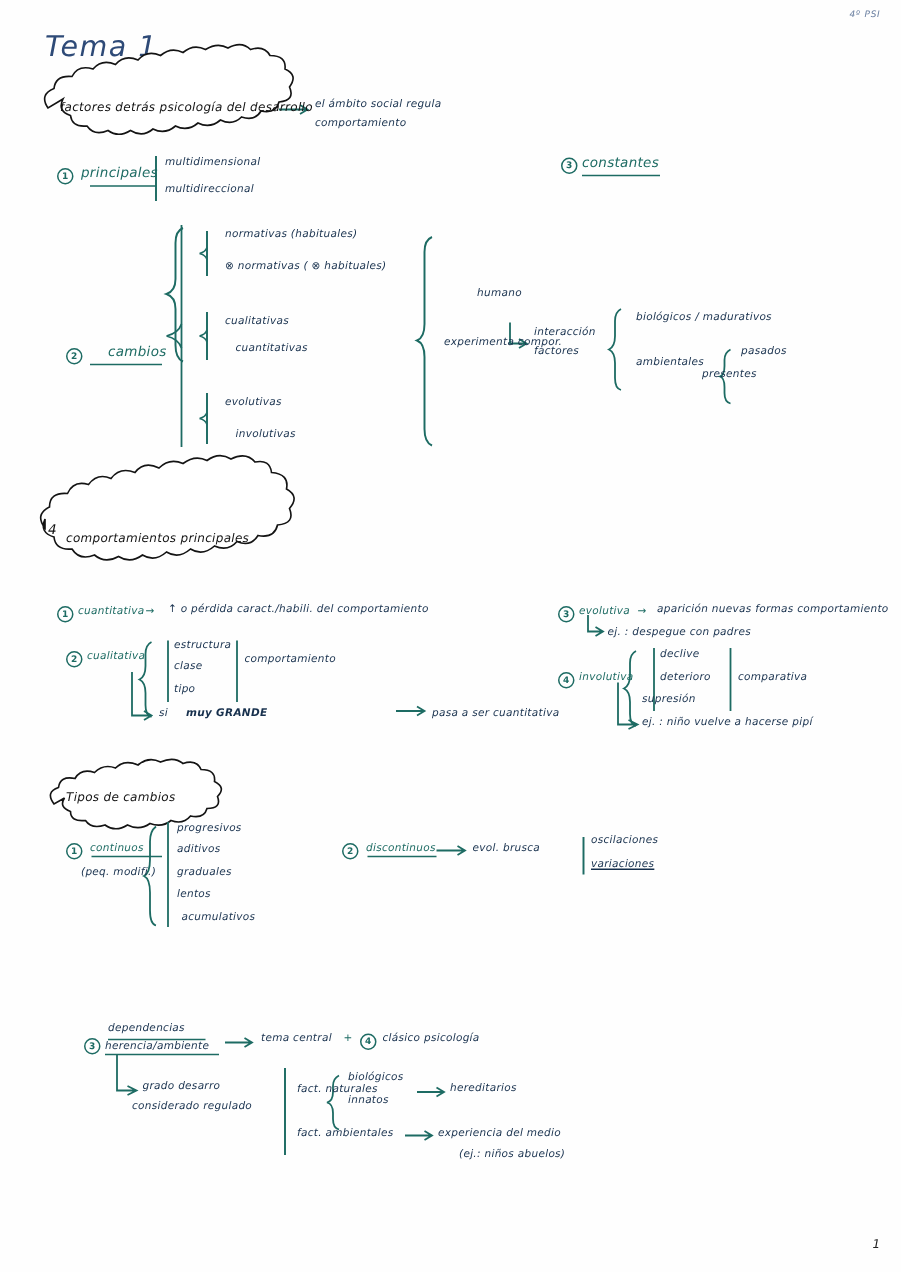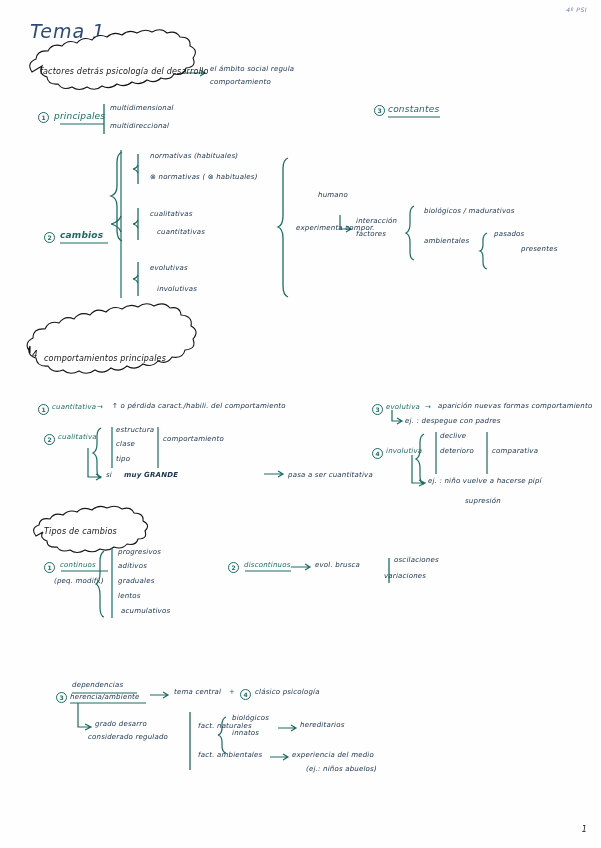--- a/index.html
+++ b/index.html
@@ -130,40 +130,40 @@
 
   <div class="t xs ink-dark hand" style="left:210px;top:66px;">el ámbito social regula</div>
   <div class="t xs ink-dark hand" style="left:210px;top:79px;">comportamiento</div>
 
   <div class="bul" style="left:38px;top:112px;">1</div>
   <div class="t md ink-teal hand" style="left:54px;top:112px;">principales</div>
   <div class="t xs ink-dark hand" style="left:110px;top:105px;">multidimensional</div>
   <div class="t xs ink-dark hand" style="left:110px;top:123px;">multidireccional</div>
 
   <div class="bul" style="left:44px;top:232px;">2</div>
-  <div class="t md ink-teal hand" style="left:60px;top:231px;font-weight:bold;">cambios</div>
+  <div class="t md ink-teal hand" style="left:72px;top:231px;">cambios</div>
 
   <div class="t xs ink-dark hand" style="left:150px;top:153px;">normativas (habituales)</div>
   <div class="t xs ink-dark hand" style="left:150px;top:174px;">⊗ normativas   ( ⊗ habituales)</div>
 
   <div class="t xs ink-dark hand" style="left:150px;top:211px;">cualitativas</div>
   <div class="t xs ink-dark hand" style="left:157px;top:229px;">cuantitativas</div>
 
   <div class="t xs ink-dark hand" style="left:150px;top:265px;">evolutivas</div>
   <div class="t xs ink-dark hand" style="left:157px;top:286px;">involutivas</div>
 
   <div class="t xs ink-dark hand" style="left:296px;top:177px;margin-top:48px;">experimenta compor.</div>
   <div class="t xs ink-dark hand" style="left:318px;top:192px;">humano</div>
   <div class="t xs ink-dark hand" style="left:356px;top:218px;">interacción</div>
   <div class="t xs ink-dark hand" style="left:356px;top:231px;">factores</div>
 
   <div class="t xs ink-dark hand" style="left:424px;top:208px;">biológicos / madurativos</div>
   <div class="t xs ink-dark hand" style="left:424px;top:238px;">ambientales</div>
   <div class="t xs ink-dark hand" style="left:494px;top:231px;">pasados</div>
-  <div class="t xs ink-dark hand" style="left:521px;top:246px;text-align:center;">presentes</div>
+  <div class="t xs ink-dark hand" style="left:468px;top:246px;text-align:center;">presentes</div>
 
   <div class="bul" style="left:374px;top:105px;">3</div>
   <div class="t md ink-teal hand" style="left:388px;top:105px;">constantes</div>
 
   <div class="t md ink-black hand" style="left:32px;top:350px;">4</div>
   <div class="t sm ink-black hand" style="left:44px;top:355px;">comportamientos principales</div>
 
   <div class="bul" style="left:38px;top:404px;">1</div>
   <div class="t xs ink-teal hand" style="left:52px;top:404px;">cuantitativa</div>
   <div class="t xs ink-teal hand" style="left:97px;top:404px;">→</div>
@@ -182,40 +182,40 @@
   <div class="bul" style="left:372px;top:404px;">3</div>
   <div class="t xs ink-teal hand" style="left:386px;top:404px;">evolutiva</div>
   <div class="t xs ink-teal hand" style="left:425px;top:404px;">→</div>
   <div class="t xs ink-dark hand" style="left:438px;top:403px;">aparición nuevas formas comportamiento</div>
   <div class="t xs ink-dark hand" style="left:405px;top:418px;">ej. : despegue con padres</div>
 
   <div class="bul" style="left:372px;top:448px;">4</div>
   <div class="t xs ink-teal hand" style="left:386px;top:448px;">involutiva</div>
   <div class="t xs ink-dark hand" style="left:440px;top:433px;">declive</div>
   <div class="t xs ink-dark hand" style="left:440px;top:448px;">deterioro</div>
-  <div class="t xs ink-dark hand" style="left:465px;top:463px;margin-top:35px;">supresión</div>
+  <div class="t xs ink-dark hand" style="left:428px;top:463px;">supresión</div>
   <div class="t xs ink-dark hand" style="left:492px;top:448px;">comparativa</div>
   <div class="t xs ink-dark hand" style="left:428px;top:478px;">ej. : niño vuelve a hacerse pipí</div>
 
   <div class="t sm ink-black hand" style="left:44px;top:528px;">Tipos de cambios</div>
 
   <div class="bul" style="left:44px;top:562px;">1</div>
   <div class="t xs ink-teal hand" style="left:60px;top:562px;">continuos</div>
   <div class="t xs ink-dark hand" style="left:54px;top:578px;">(peq. modifi.)</div>
   <div class="t xs ink-dark hand" style="left:118px;top:549px;">progresivos</div>
   <div class="t xs ink-dark hand" style="left:118px;top:563px;">aditivos</div>
   <div class="t xs ink-dark hand" style="left:118px;top:578px;">graduales</div>
   <div class="t xs ink-dark hand" style="left:118px;top:593px;">lentos</div>
   <div class="t xs ink-dark hand" style="left:121px;top:608px;">acumulativos</div>
 
   <div class="bul" style="left:228px;top:562px;">2</div>
   <div class="t xs ink-teal hand" style="left:244px;top:562px;">discontinuos</div>
   <div class="t xs ink-dark hand" style="left:315px;top:562px;">evol. brusca</div>
   <div class="t xs ink-dark hand" style="left:394px;top:557px;">oscilaciones</div>
-  <div class="t xs ink-dark hand" style="left:384px;top:573px;">variaciones</div>
+  <div class="t xs ink-dark hand" style="left:394px;top:573px;text-decoration:underline;">variaciones</div>
 
   <div class="bul" style="left:56px;top:692px;">3</div>
   <div class="t xs ink-dark hand" style="left:72px;top:682px;">dependencias</div>
   <div class="t xs ink-dark hand" style="left:70px;top:694px;">herencia/ambiente</div>
   <div class="t xs ink-dark hand" style="left:174px;top:689px;">tema central</div>
   <div class="t xs ink-teal hand" style="left:229px;top:689px;">+</div>
   <div class="bul" style="left:240px;top:689px;">4</div>
   <div class="t xs ink-dark hand" style="left:255px;top:689px;">clásico psicología</div>
   <div class="t xs ink-dark hand" style="left:95px;top:721px;">grado desarro</div>
   <div class="t xs ink-dark hand" style="left:88px;top:734px;">considerado regulado</div>

